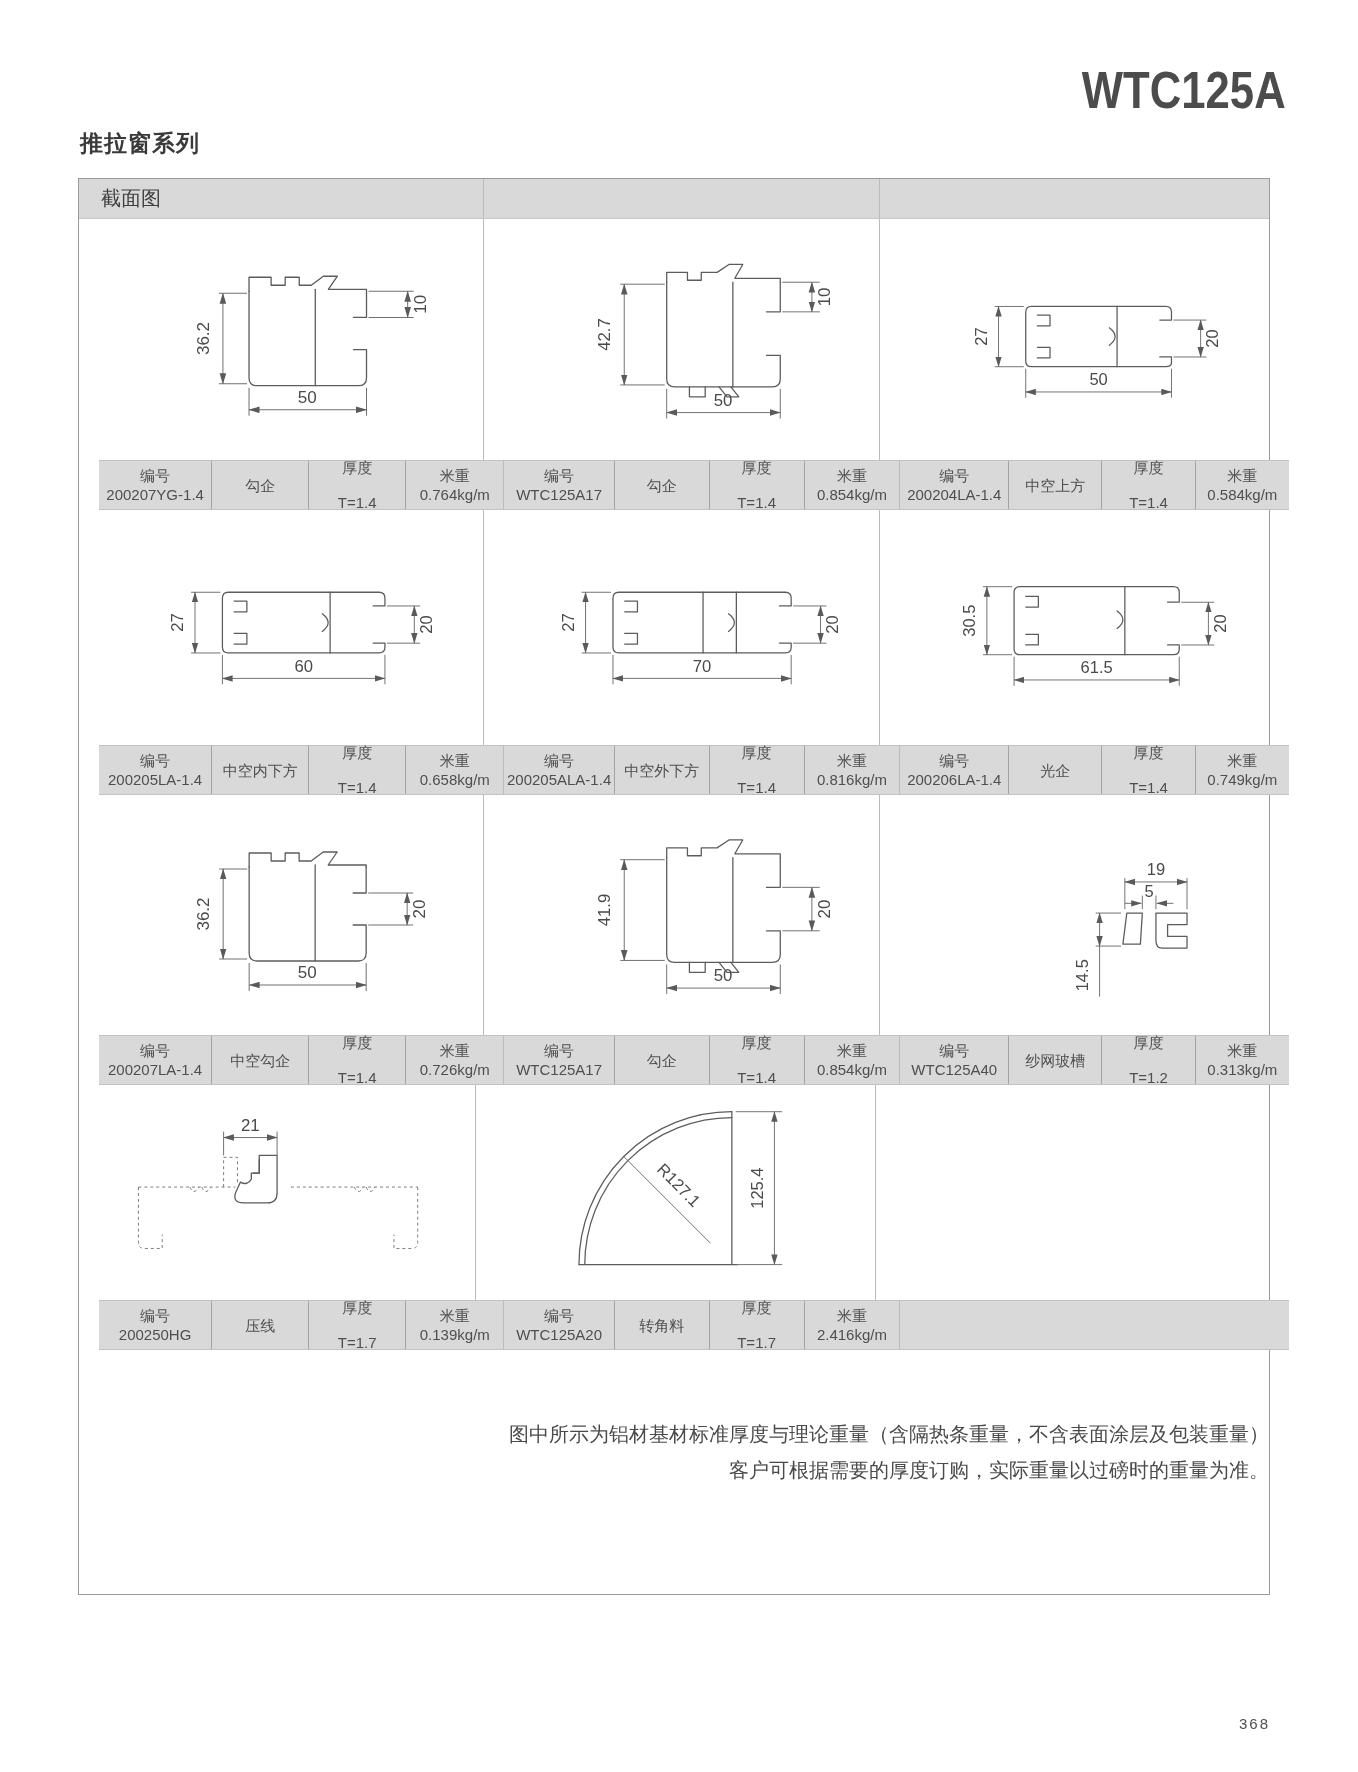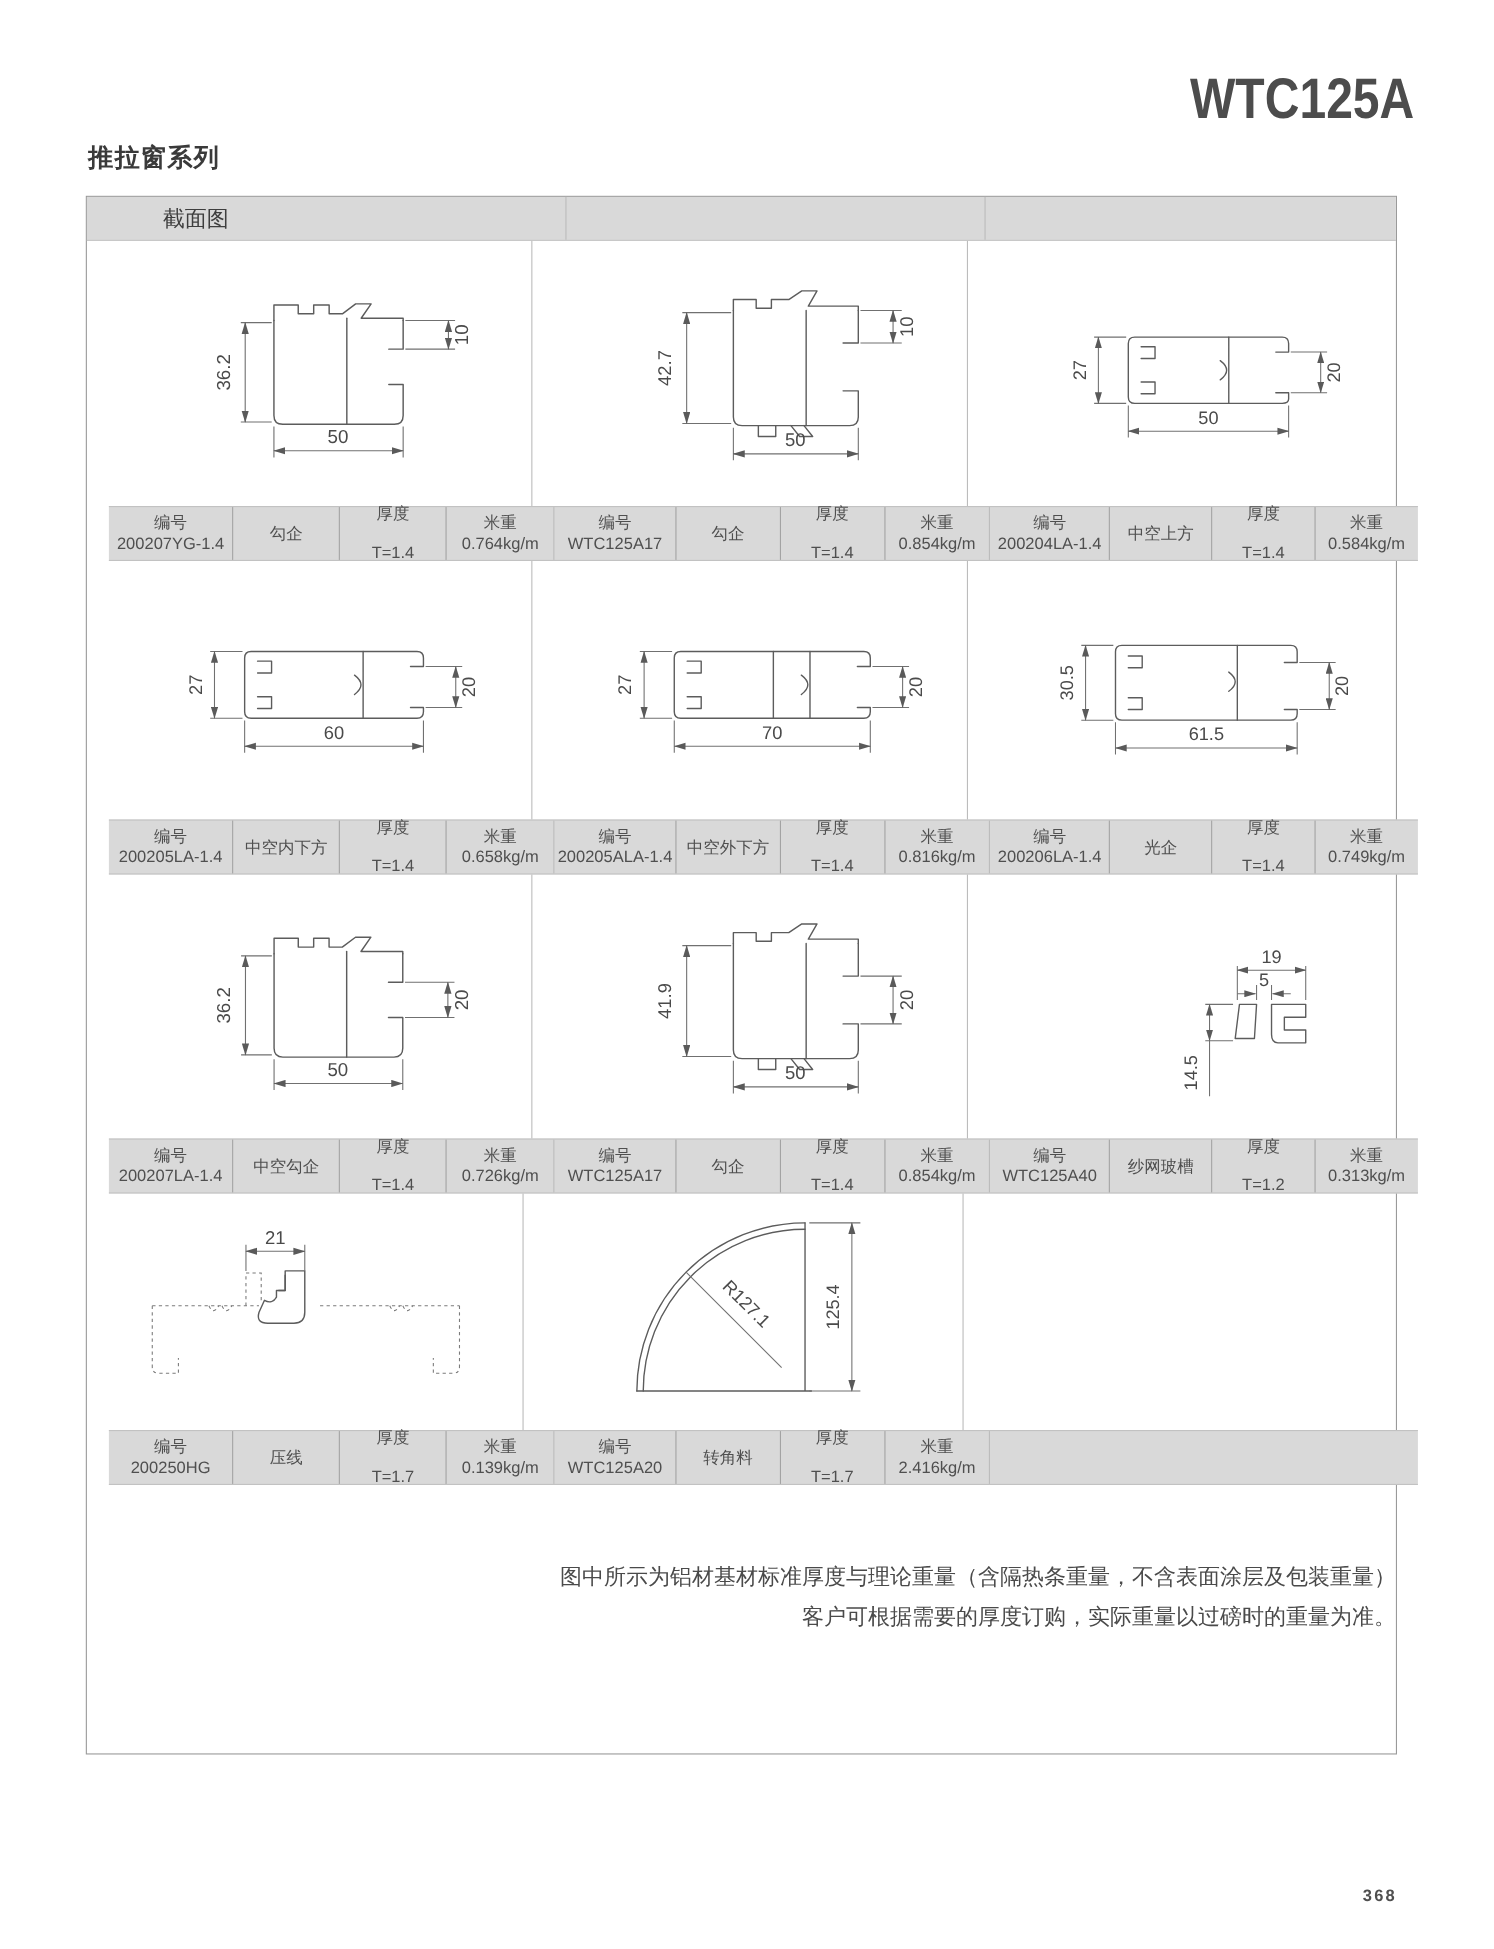--- a/index.html
+++ b/index.html
@@ -8,35 +8,35 @@
   .content{position:absolute;left:78px;top:0;width:1192px;height:1772px;}
   .series-title{position:absolute;left:2px;top:84px;font-size:23px;font-weight:700;color:#3a3a3a;letter-spacing:1px;margin-top:44px;}
   .model-code{position:absolute;right:-16px;top:60px;font-size:52px;font-weight:700;color:#4c4c4c;
               transform:scaleX(0.84);transform-origin:right center;letter-spacing:0px;}
   .tbl{position:absolute;left:0;top:178px;width:1192px;height:1417px;border:1px solid #9a9a9a;
        box-sizing:border-box;display:flex;flex-direction:column;background:#fff;}
   .t-row{display:flex;width:100%;box-sizing:border-box;flex:none;}
   .col{box-sizing:border-box;border-right:1px solid #bcbcbc;position:relative;}
   .col:last-child{border-right:none;}
   .c1{width:34.06%;} .c2{width:33.28%;} .c3{width:32.66%;}
-  .row-head{height:40px;background:#d9d9d9;border-bottom:1px solid #c6c6c6;padding-left:47px;}
+  .row-head{height:40px;background:#d9d9d9;border-bottom:1px solid #c6c6c6;}
   .row-head .col{display:flex;align-items:center;}
   .sect-title{padding-left:22px;font-size:20px;color:#3e3e3e;}
   .h1{height:241px;} .h2{height:235px;} .h3{height:240px;} .h4{height:215px;gap:12px;}
   .row-draw .col svg{display:block;width:100%;height:100%;}
   .row-spec{height:50px;background:#d9d9d9;border-top:1px solid #c2c2c2;border-bottom:1px solid #c2c2c2;margin-left:20px;}
   .row-spec .col{display:flex;align-items:stretch;}
   .sc{box-sizing:border-box;border-right:1px solid #a3a3a3;display:flex;flex-direction:column;
       justify-content:center;align-items:center;text-align:center;color:#4f4f4f;}
   .sc:last-child{border-right:none;}
   .sc-code{width:28%;} .sc-name{width:24%;} .sc-th{width:24%;gap:16px;} .sc-wt{width:24%;}
   .sc-l,.sc-v,.sc-n{font-size:15px;line-height:19px;white-space:nowrap;}
   .row-bottom{flex:1;display:block;}
   .note{padding:66px 0 0 24px;font-size:20px;color:#4a4a4a;line-height:36px;text-align:right;}
-  .page-number{position:absolute;right:88px;bottom:40px;font-size:15px;font-weight:700;color:#4f4f4f;letter-spacing:2px;}
+  .page-number{position:absolute;right:88px;bottom:40px;font-size:15px;font-weight:400;color:#4f4f4f;letter-spacing:2px;}
   
   .pf{fill:none;stroke:#5c5c5c;stroke-width:1.3;stroke-linejoin:round;stroke-linecap:round;}
   .dm{fill:none;stroke:#707070;stroke-width:1;}
   .dsh{fill:none;stroke:#7b7b7b;stroke-width:1;stroke-dasharray:3 3;}
   .dt{font-size:17px;fill:#4a4a4a;}
 </style>
 </head>
 <body>
 
 <svg width="0" height="0" style="position:absolute">

